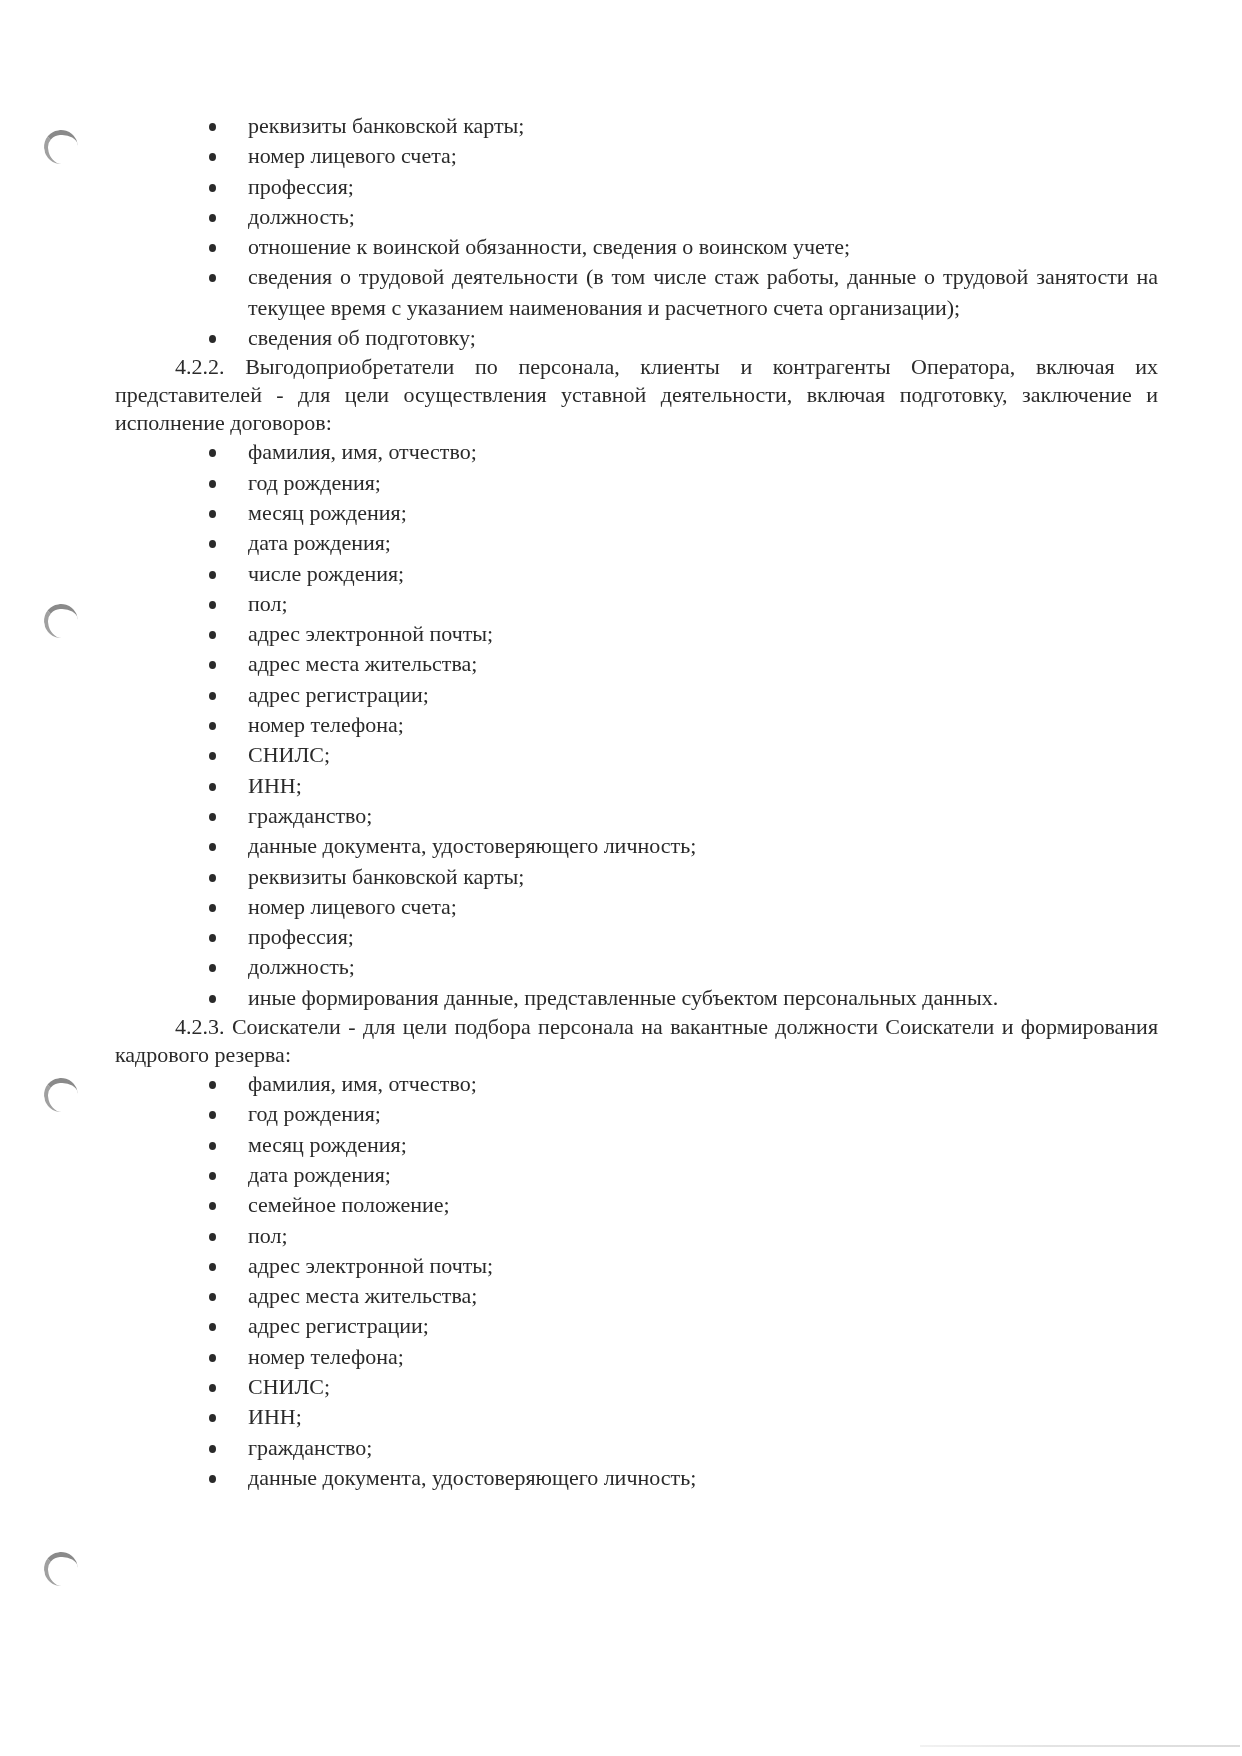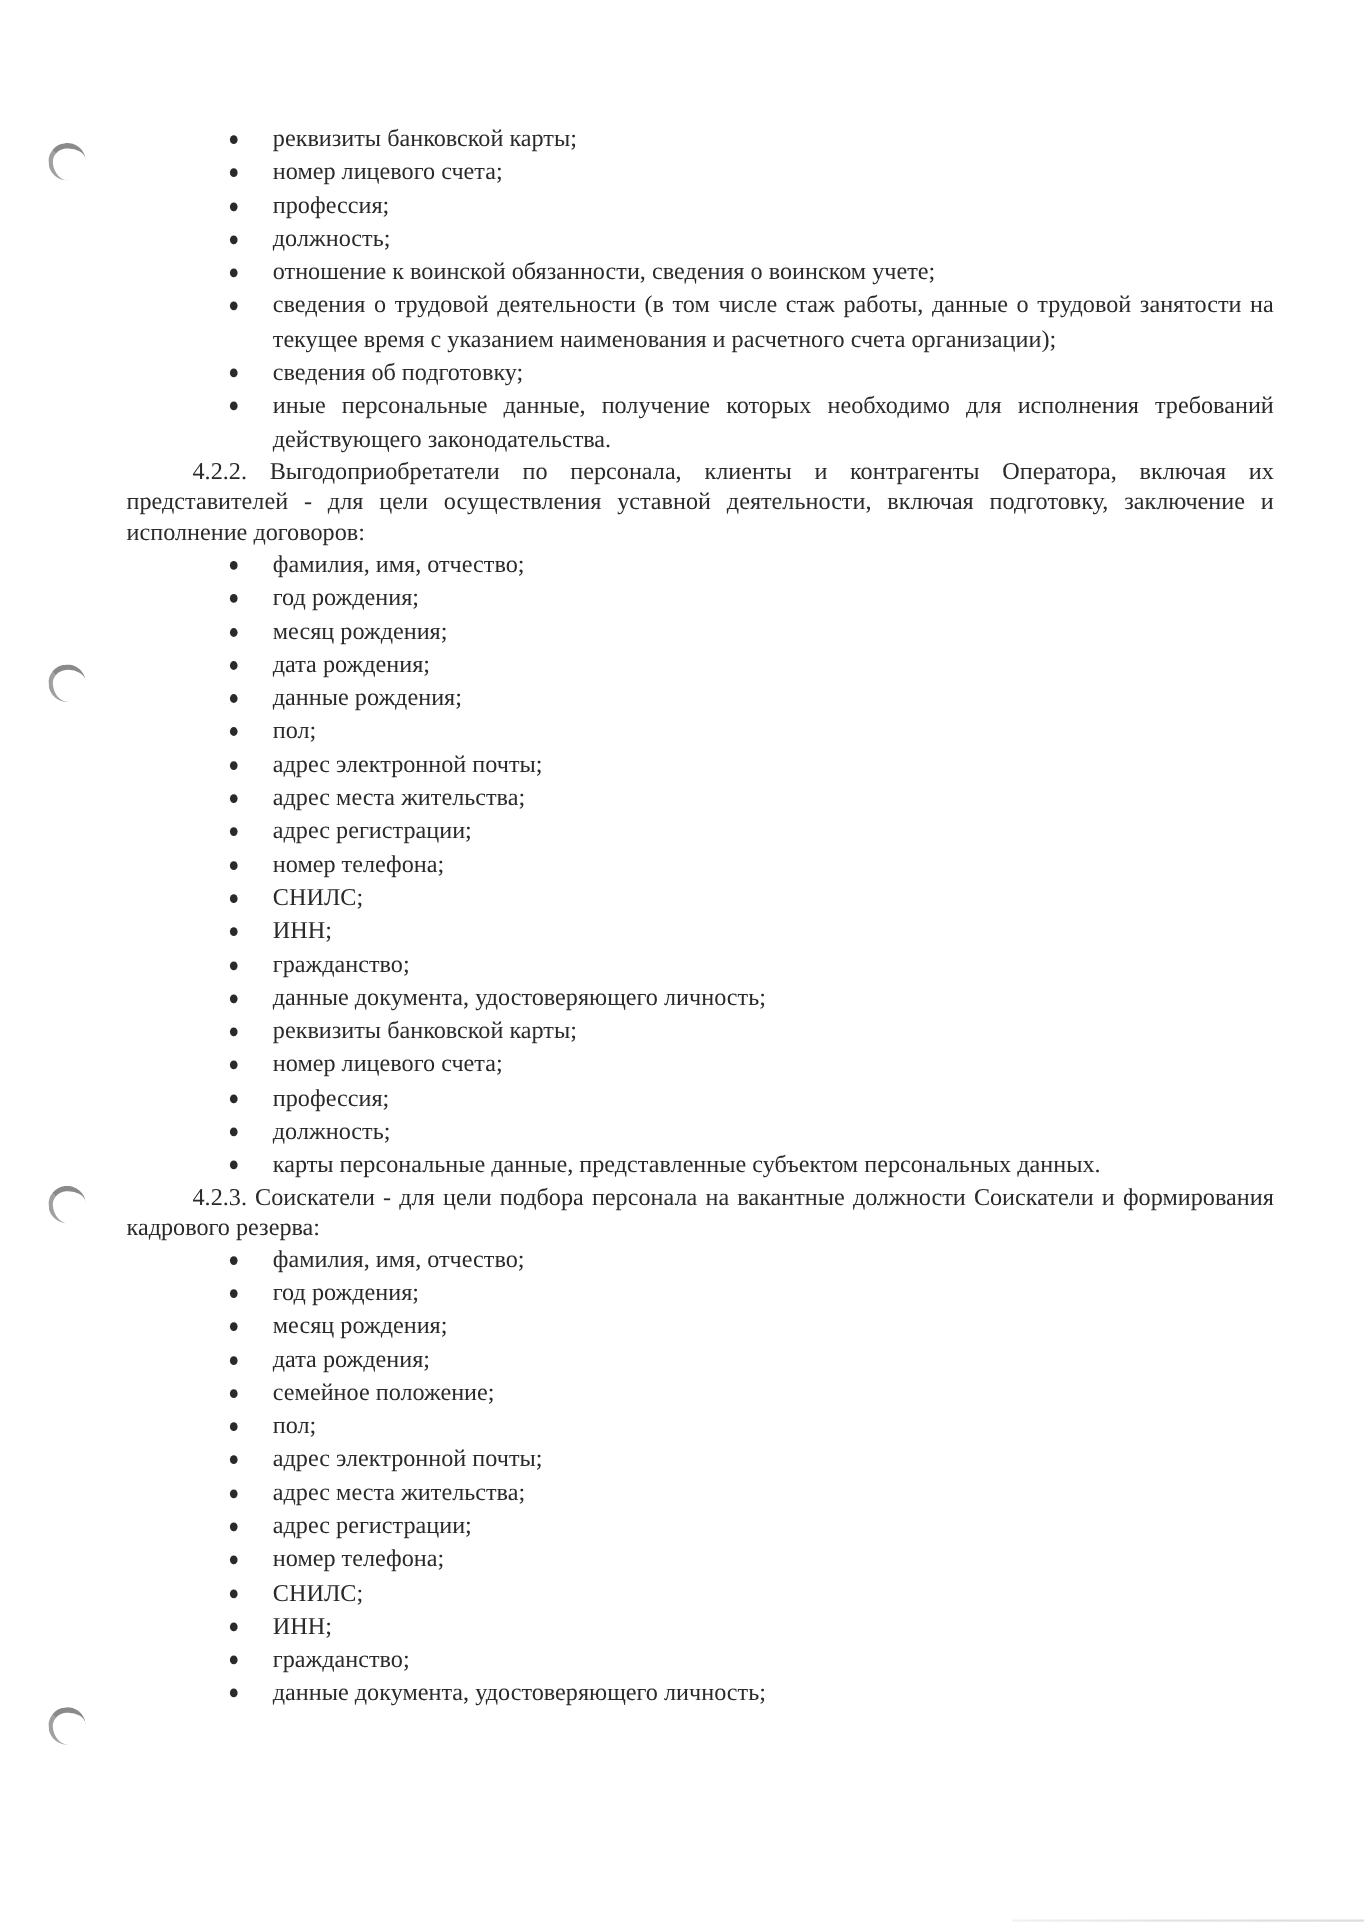--- a/index.html
+++ b/index.html
@@ -48,43 +48,42 @@
 
   <div class="content">
     <ul class="bl" id="list-a">
         <li><span class="dot"></span><span>реквизиты банковской карты;</span></li>
         <li><span class="dot"></span><span>номер лицевого счета;</span></li>
         <li><span class="dot"></span><span>профессия;</span></li>
         <li><span class="dot"></span><span>должность;</span></li>
         <li><span class="dot"></span><span>отношение к воинской обязанности, сведения о воинском учете;</span></li>
         <li><span class="dot"></span><span>сведения о трудовой деятельности (в том числе стаж работы, данные о трудовой занятости на текущее время с указанием наименования и расчетного счета организации);</span></li>
         <li><span class="dot"></span><span>сведения об подготовку;</span></li>
-        <li><span class="dot"></span><span>иные персональные данные, получение которых необходимо для исполнения требований действующего законодательства.</span></li>
       </ul>
     <p class="para">4.2.2. Выгодоприобретатели по персонала, клиенты и контрагенты Оператора, включая их представителей - для цели осуществления уставной деятельности, включая подготовку, заключение и исполнение договоров:</p>
     <ul class="bl" id="list-422">
         <li><span class="dot"></span><span>фамилия, имя, отчество;</span></li>
         <li><span class="dot"></span><span>год рождения;</span></li>
         <li><span class="dot"></span><span>месяц рождения;</span></li>
         <li><span class="dot"></span><span>дата рождения;</span></li>
-        <li><span class="dot"></span><span>данные рождения;</span></li>
+        <li><span class="dot"></span><span>числе рождения;</span></li>
         <li><span class="dot"></span><span>пол;</span></li>
         <li><span class="dot"></span><span>адрес электронной почты;</span></li>
         <li><span class="dot"></span><span>адрес места жительства;</span></li>
         <li><span class="dot"></span><span>адрес регистрации;</span></li>
         <li><span class="dot"></span><span>номер телефона;</span></li>
         <li><span class="dot"></span><span>СНИЛС;</span></li>
         <li><span class="dot"></span><span>ИНН;</span></li>
         <li><span class="dot"></span><span>гражданство;</span></li>
         <li><span class="dot"></span><span>данные документа, удостоверяющего личность;</span></li>
         <li><span class="dot"></span><span>реквизиты банковской карты;</span></li>
         <li><span class="dot"></span><span>номер лицевого счета;</span></li>
         <li><span class="dot"></span><span>профессия;</span></li>
         <li><span class="dot"></span><span>должность;</span></li>
-        <li><span class="dot"></span><span>карты персональные данные, представленные субъектом персональных данных.</span></li>
+        <li><span class="dot"></span><span>иные формирования данные, представленные субъектом персональных данных.</span></li>
       </ul>
     <p class="para">4.2.3. Соискатели - для цели подбора персонала на вакантные должности Соискатели и формирования кадрового резерва:</p>
     <ul class="bl" id="list-423">
         <li><span class="dot"></span><span>фамилия, имя, отчество;</span></li>
         <li><span class="dot"></span><span>год рождения;</span></li>
         <li><span class="dot"></span><span>месяц рождения;</span></li>
         <li><span class="dot"></span><span>дата рождения;</span></li>
         <li><span class="dot"></span><span>семейное положение;</span></li>
         <li><span class="dot"></span><span>пол;</span></li>
         <li><span class="dot"></span><span>адрес электронной почты;</span></li>

